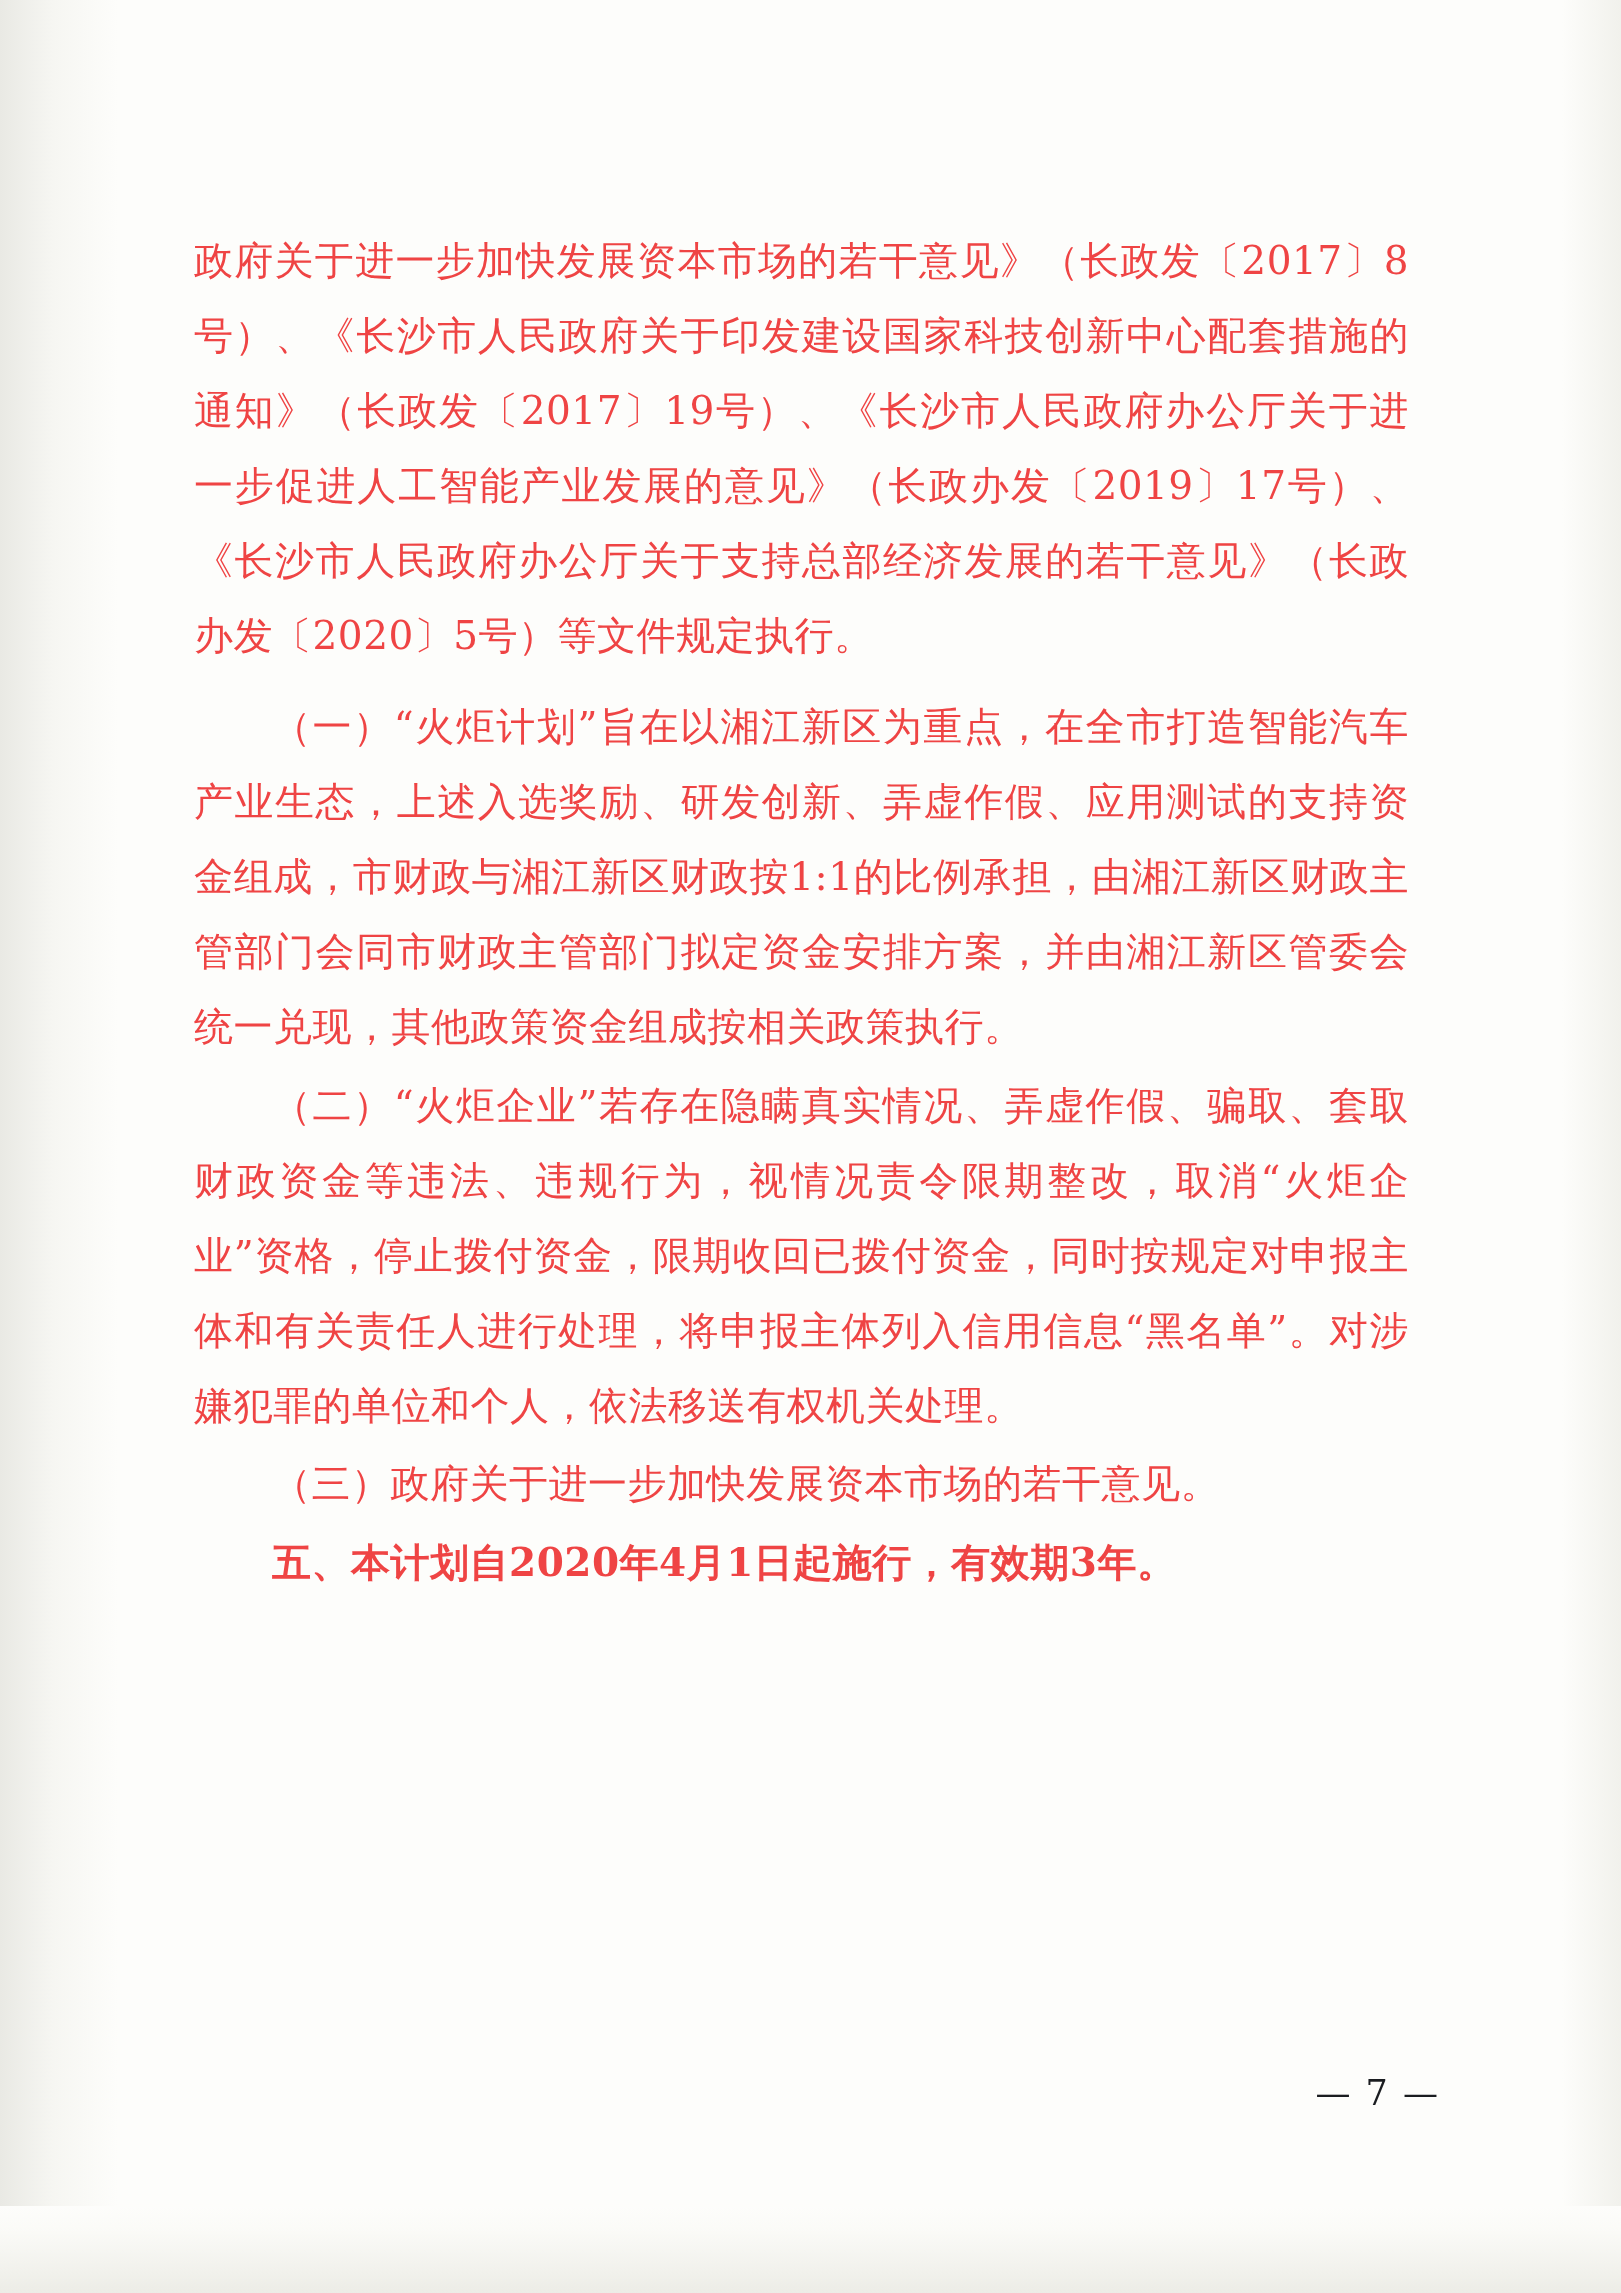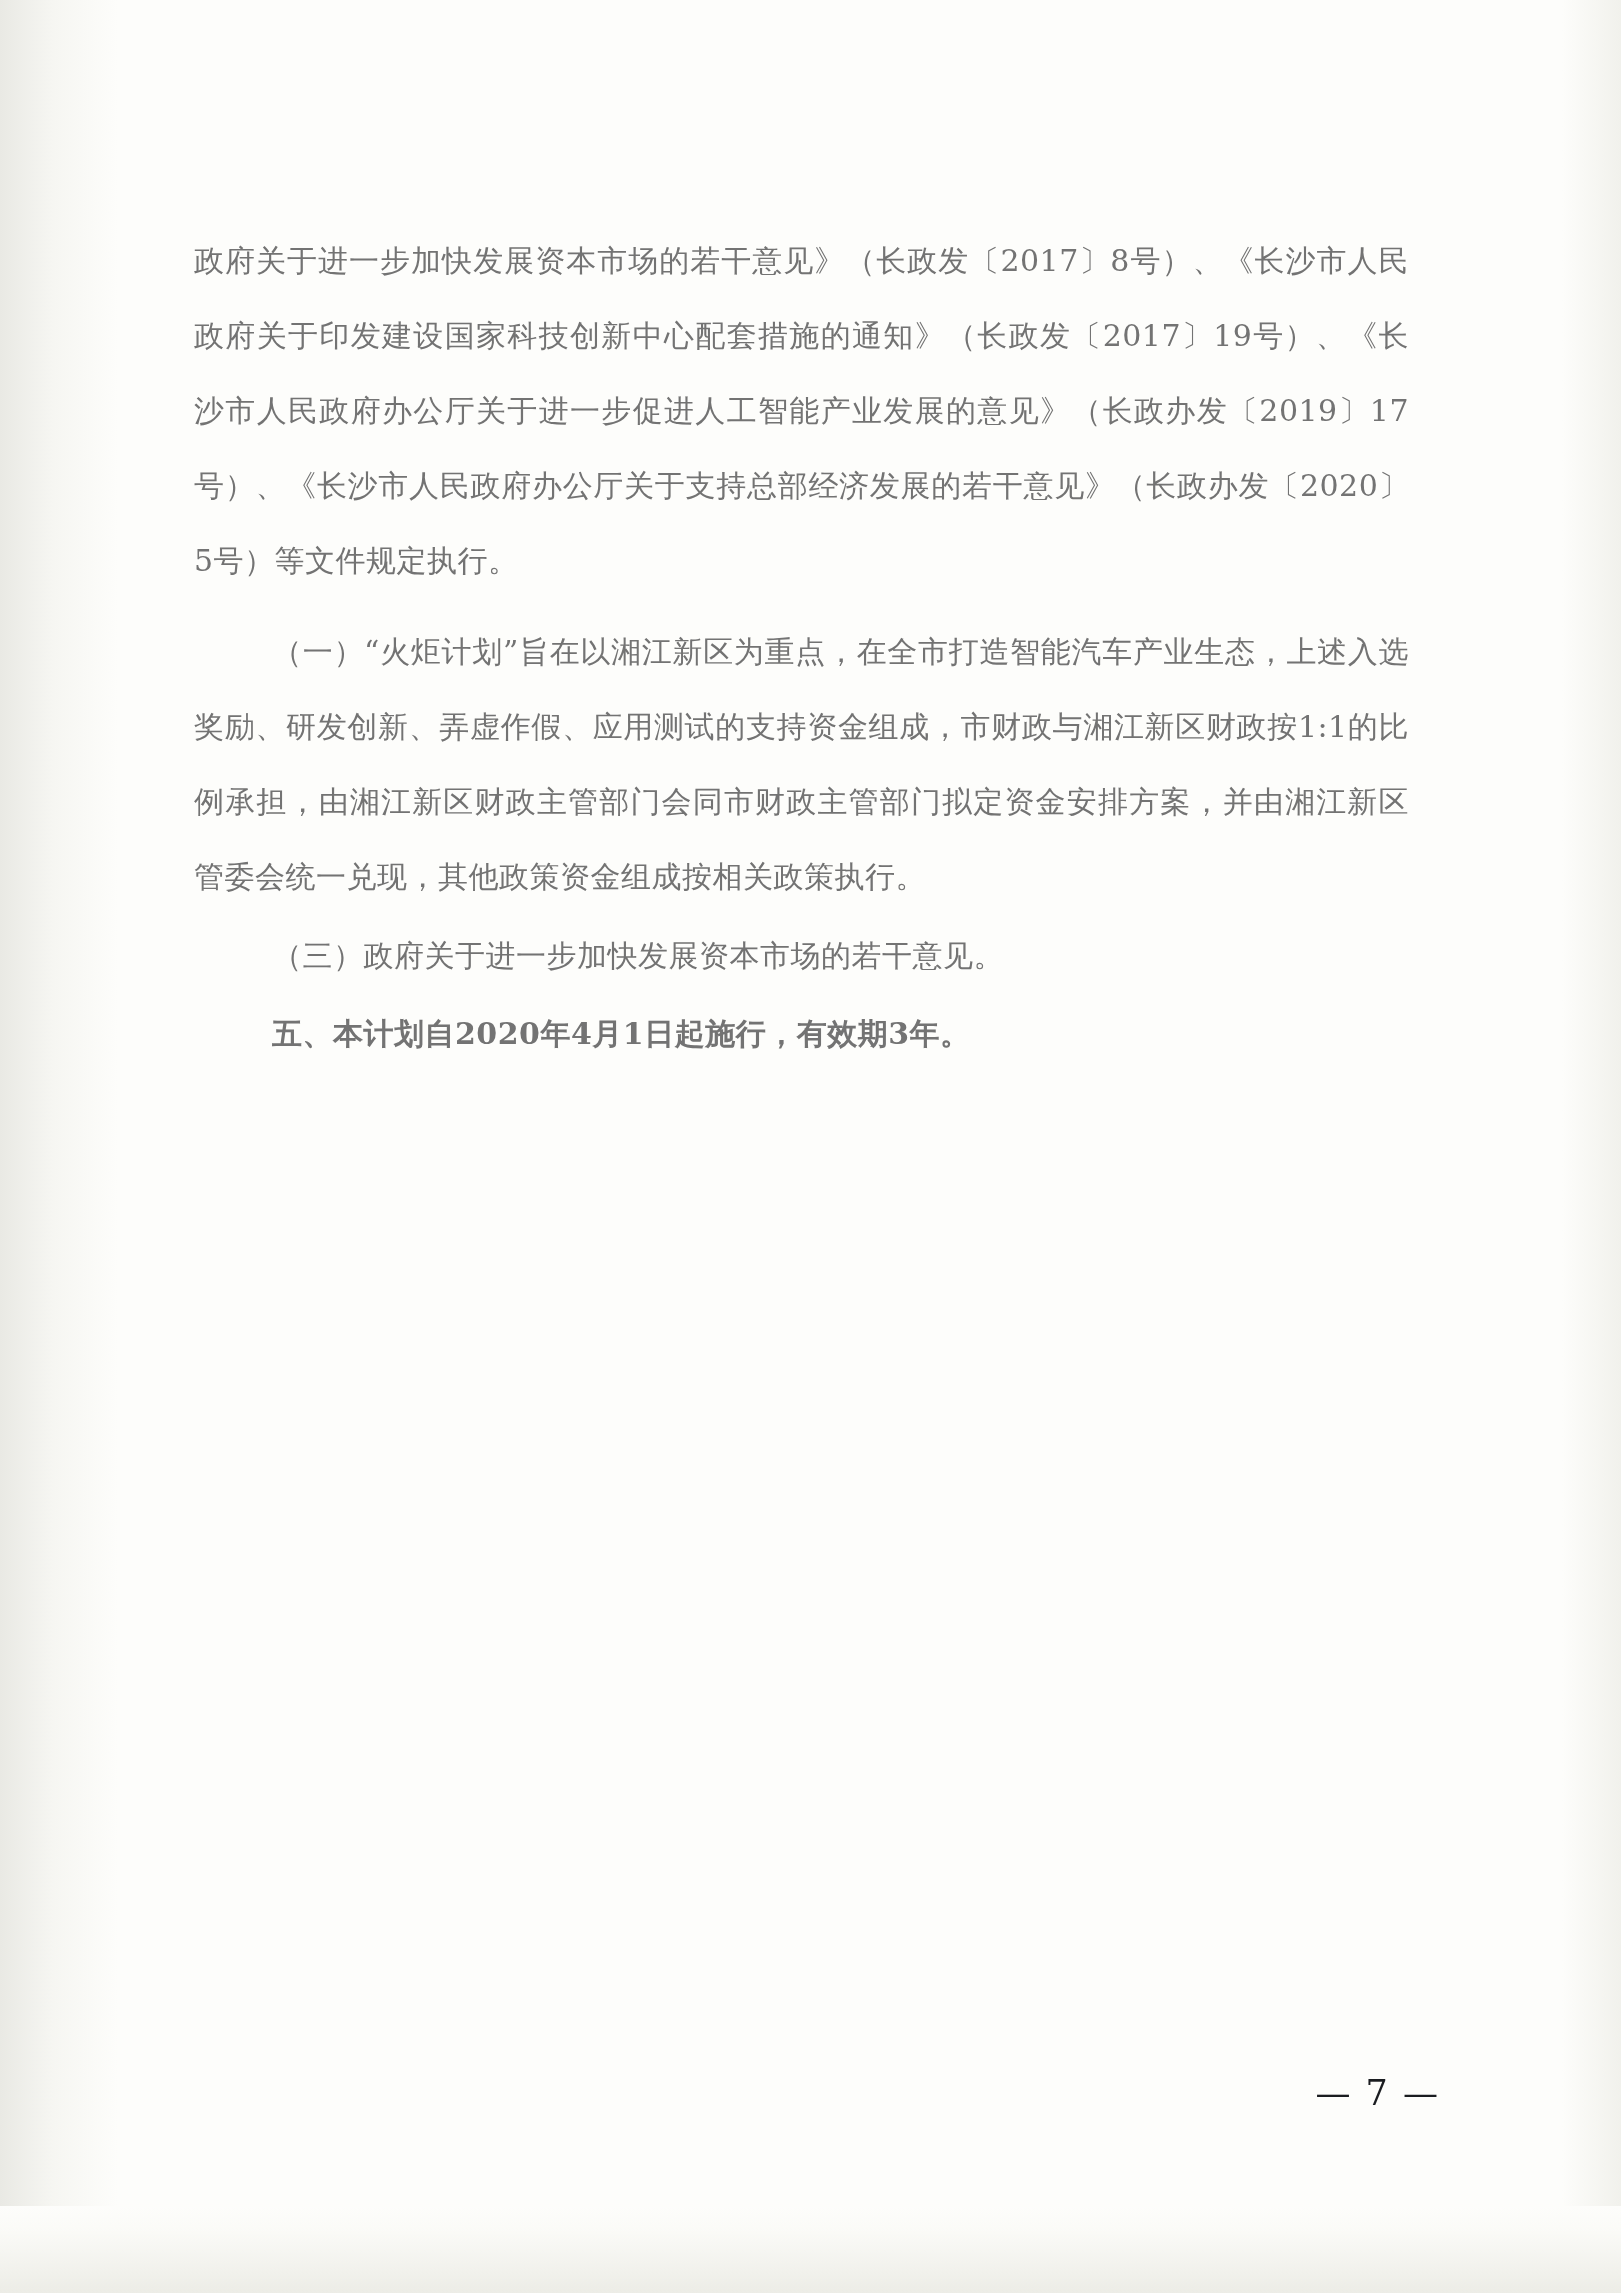--- a/index.html
+++ b/index.html
@@ -40,23 +40,23 @@
     pointer-events: none;
   }
   .content {
     position: absolute;
     left: 194px;
     top: 223px;
     width: 1215px;
   }
   p {
     margin: 0 0 3.9px 0;
-    font-size: 30px;
+    font-size: 39px;
     line-height: 75px;
-    color: #737373;
+    color: #ef4444;
     letter-spacing: 0.5px;
     text-align: justify;
     text-justify: inter-character;
     font-family: "DejaVu Serif", serif;
   }
   p.indent {
     text-indent: 78px;
   }
   p.heading {
     text-indent: 78px;
@@ -86,19 +86,20 @@
 
 <div class="page">
   <div class="scan-edge-left"></div>
   <div class="scan-edge-right"></div>
   <div class="scan-edge-bottom"></div>
 
   <div class="content">
     <p class="">政府关于进一步加快发展资本市场的若干意见》（长政发〔2017〕8号）、《长沙市人民政府关于印发建设国家科技创新中心配套措施的通知》（长政发〔2017〕19号）、《长沙市人民政府办公厅关于进一步促进人工智能产业发展的意见》（长政办发〔2019〕17号）、《长沙市人民政府办公厅关于支持总部经济发展的若干意见》（长政办发〔2020〕5号）等文件规定执行。</p>
     <div class="block-gap"></div>
     <p class="indent">（一）“火炬计划”旨在以湘江新区为重点，在全市打造智能汽车产业生态，上述入选奖励、研发创新、弄虚作假、应用测试的支持资金组成，市财政与湘江新区财政按1:1的比例承担，由湘江新区财政主管部门会同市财政主管部门拟定资金安排方案，并由湘江新区管委会统一兑现，其他政策资金组成按相关政策执行。</p>
+    <p class="indent">（二）“火炬企业”若存在隐瞒真实情况、弄虚作假、骗取、套取财政资金等违法、违规行为，视情况责令限期整改，取消“火炬企业”资格，停止拨付资金，限期收回已拨付资金，同时按规定对申报主体和有关责任人进行处理，将申报主体列入信用信息“黑名单”。对涉嫌犯罪的单位和个人，依法移送有权机关处理。</p>
     <p class="indent">（三）政府关于进一步加快发展资本市场的若干意见。</p>
     <p class="heading-final">五、本计划自2020年4月1日起施行，有效期3年。</p>
   </div>
 
   <div class="page-number">— 7 —</div>
 </div>
 
 
 </body></html>

